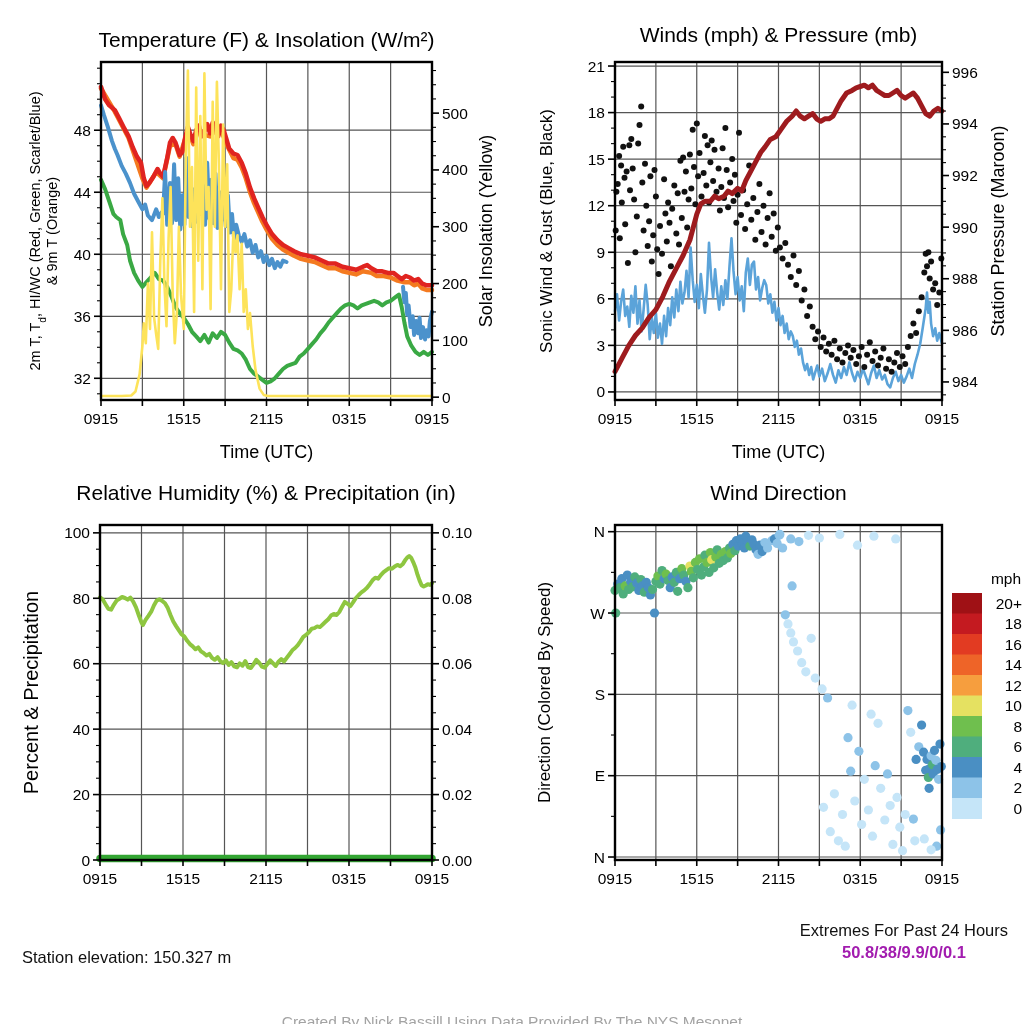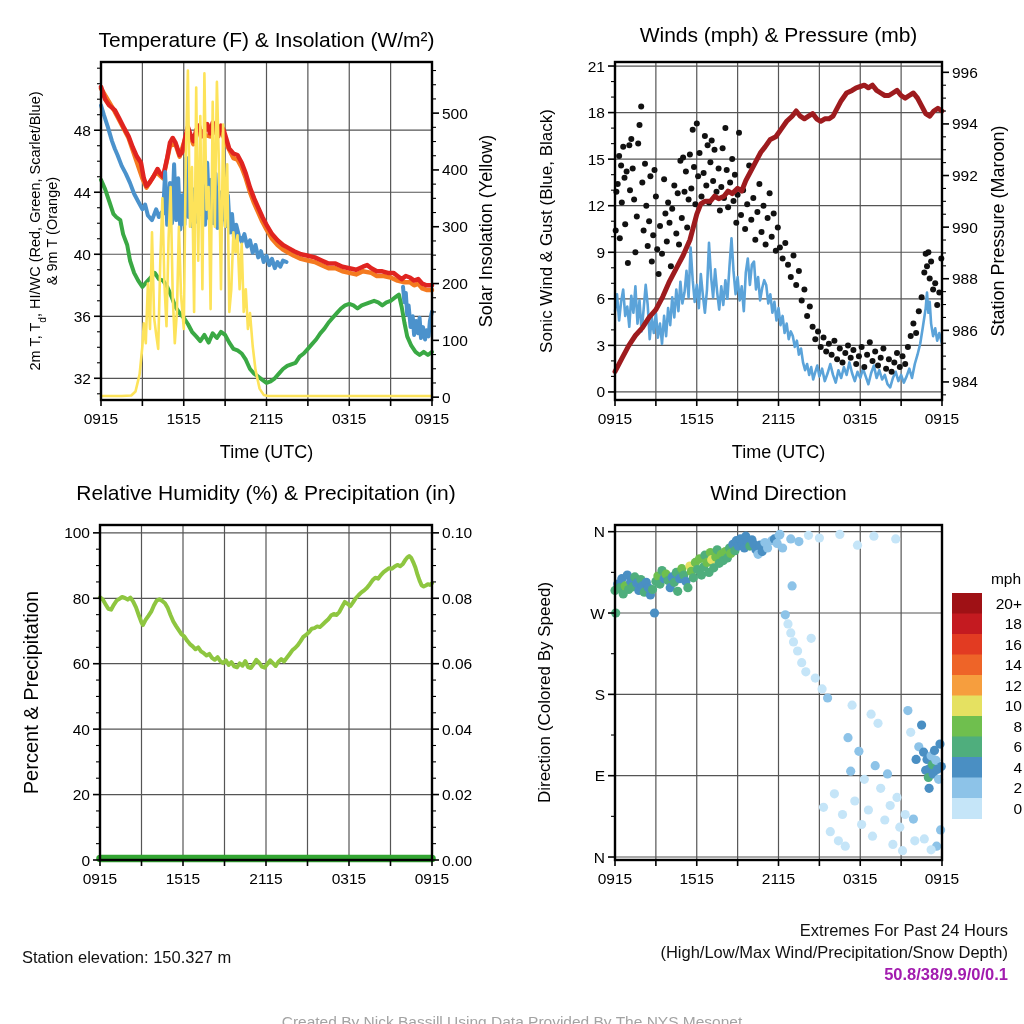--- a/index.html
+++ b/index.html
@@ -5,21 +5,21 @@
   html,body{margin:0;padding:0;background:#fff;}
   body{width:1024px;height:1024px;font-family:"Liberation Sans",sans-serif;color:#111;position:relative;}
   #fig{position:relative;width:1024px;height:1024px;background:#fff;overflow:hidden;}
   svg{position:absolute;display:block;}
   svg text{font-family:"Liberation Sans",sans-serif;fill:#000;}
   #svg-tl{left:0;top:0;}
   #svg-tr{left:512px;top:0;}
   #svg-bl{left:0;top:470px;}
   #svg-br{left:512px;top:470px;}
   .footer-left{position:absolute;left:22px;top:902px;font-size:16.5px;line-height:22px;white-space:pre;}
-  .footer-right{position:absolute;right:16px;top:919px;font-size:16.5px;line-height:22px;text-align:right;}
+  .footer-right{position:absolute;right:16px;top:919px;font-size:16.5px;line-height:22px;text-align:center;}
   .extremes-values{font-weight:bold;}
   .credit{position:absolute;left:0;top:1003px;width:1024px;text-align:center;font-size:15.5px;color:#a3a3a3;margin-top:10px;}
 </style>
 </head>
 <body>
 <div id="fig">
 
 <svg id="svg-tl" width="512" height="470">
       <g>
         <line x1="142.375" y1="62" x2="142.375" y2="400" stroke="#555555" stroke-width="1.2"></line>
@@ -757,19 +757,18 @@
 
 <div class="footer-left">
   <div>Station elevation: 150.327 m</div>
   
   
   
 </div>
 
 <div class="footer-right">
   <div>Extremes For Past 24 Hours</div>
-  <div>(High/Low/Max Wind/Precipitation/Snow Depth)</div>
   <div class="extremes-values" style="color: #a21caf;">50.8/38/9.9/0/0.1</div>
 </div>
 
 <div class="credit">Created By Nick Bassill Using Data Provided By The NYS Mesonet</div>
 
 </div>
 
 </body></html>

